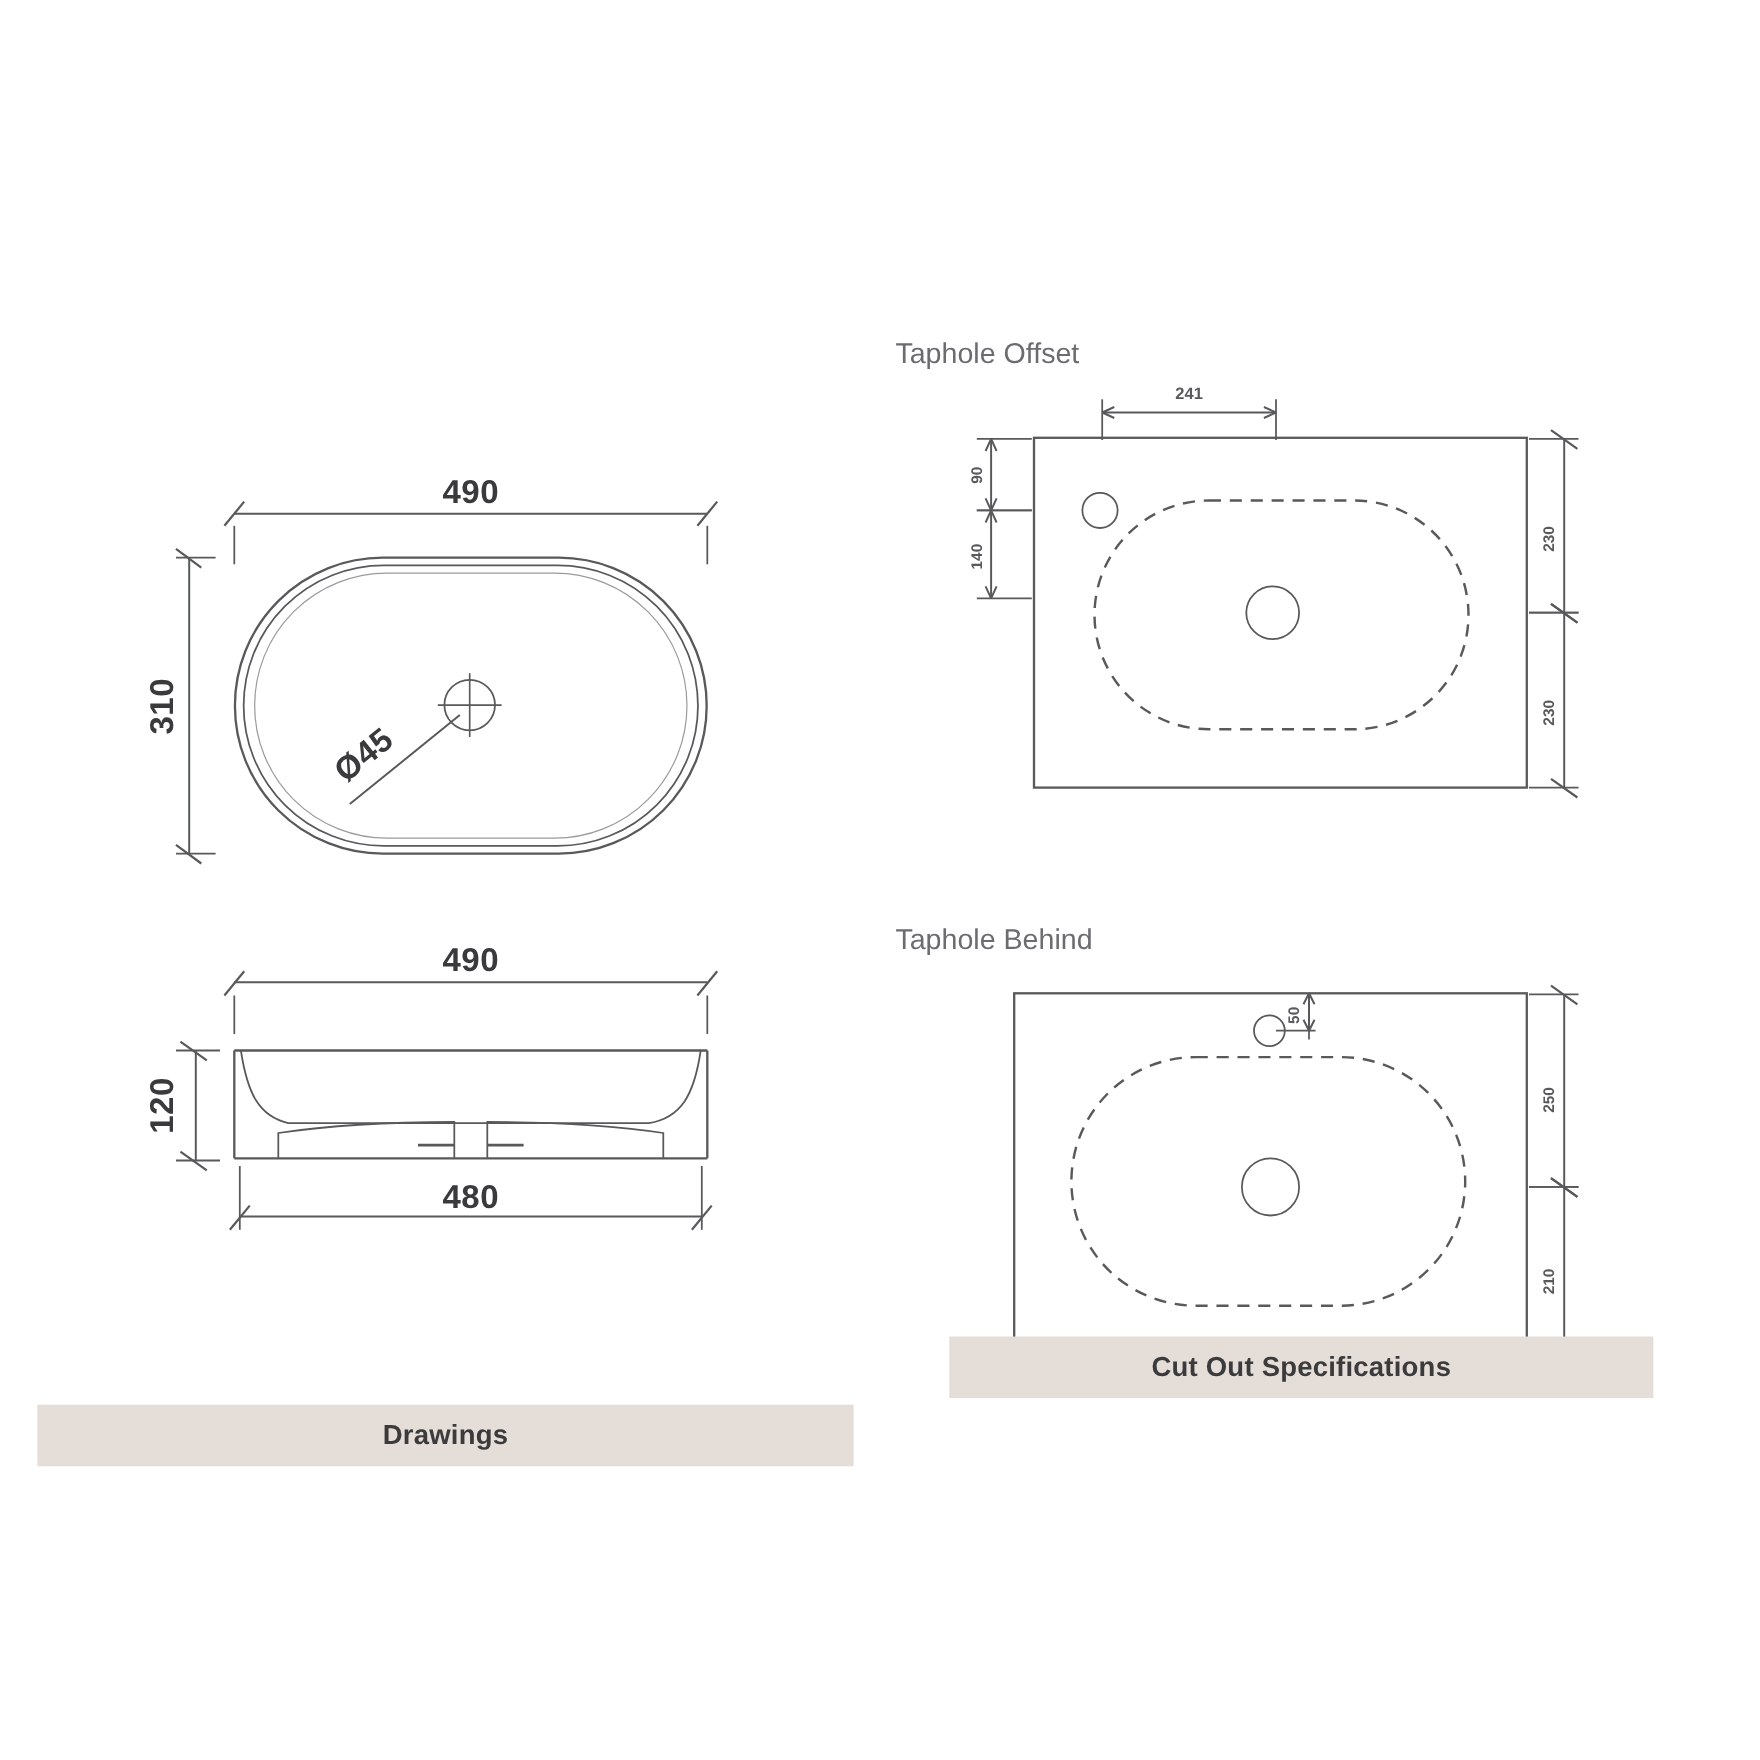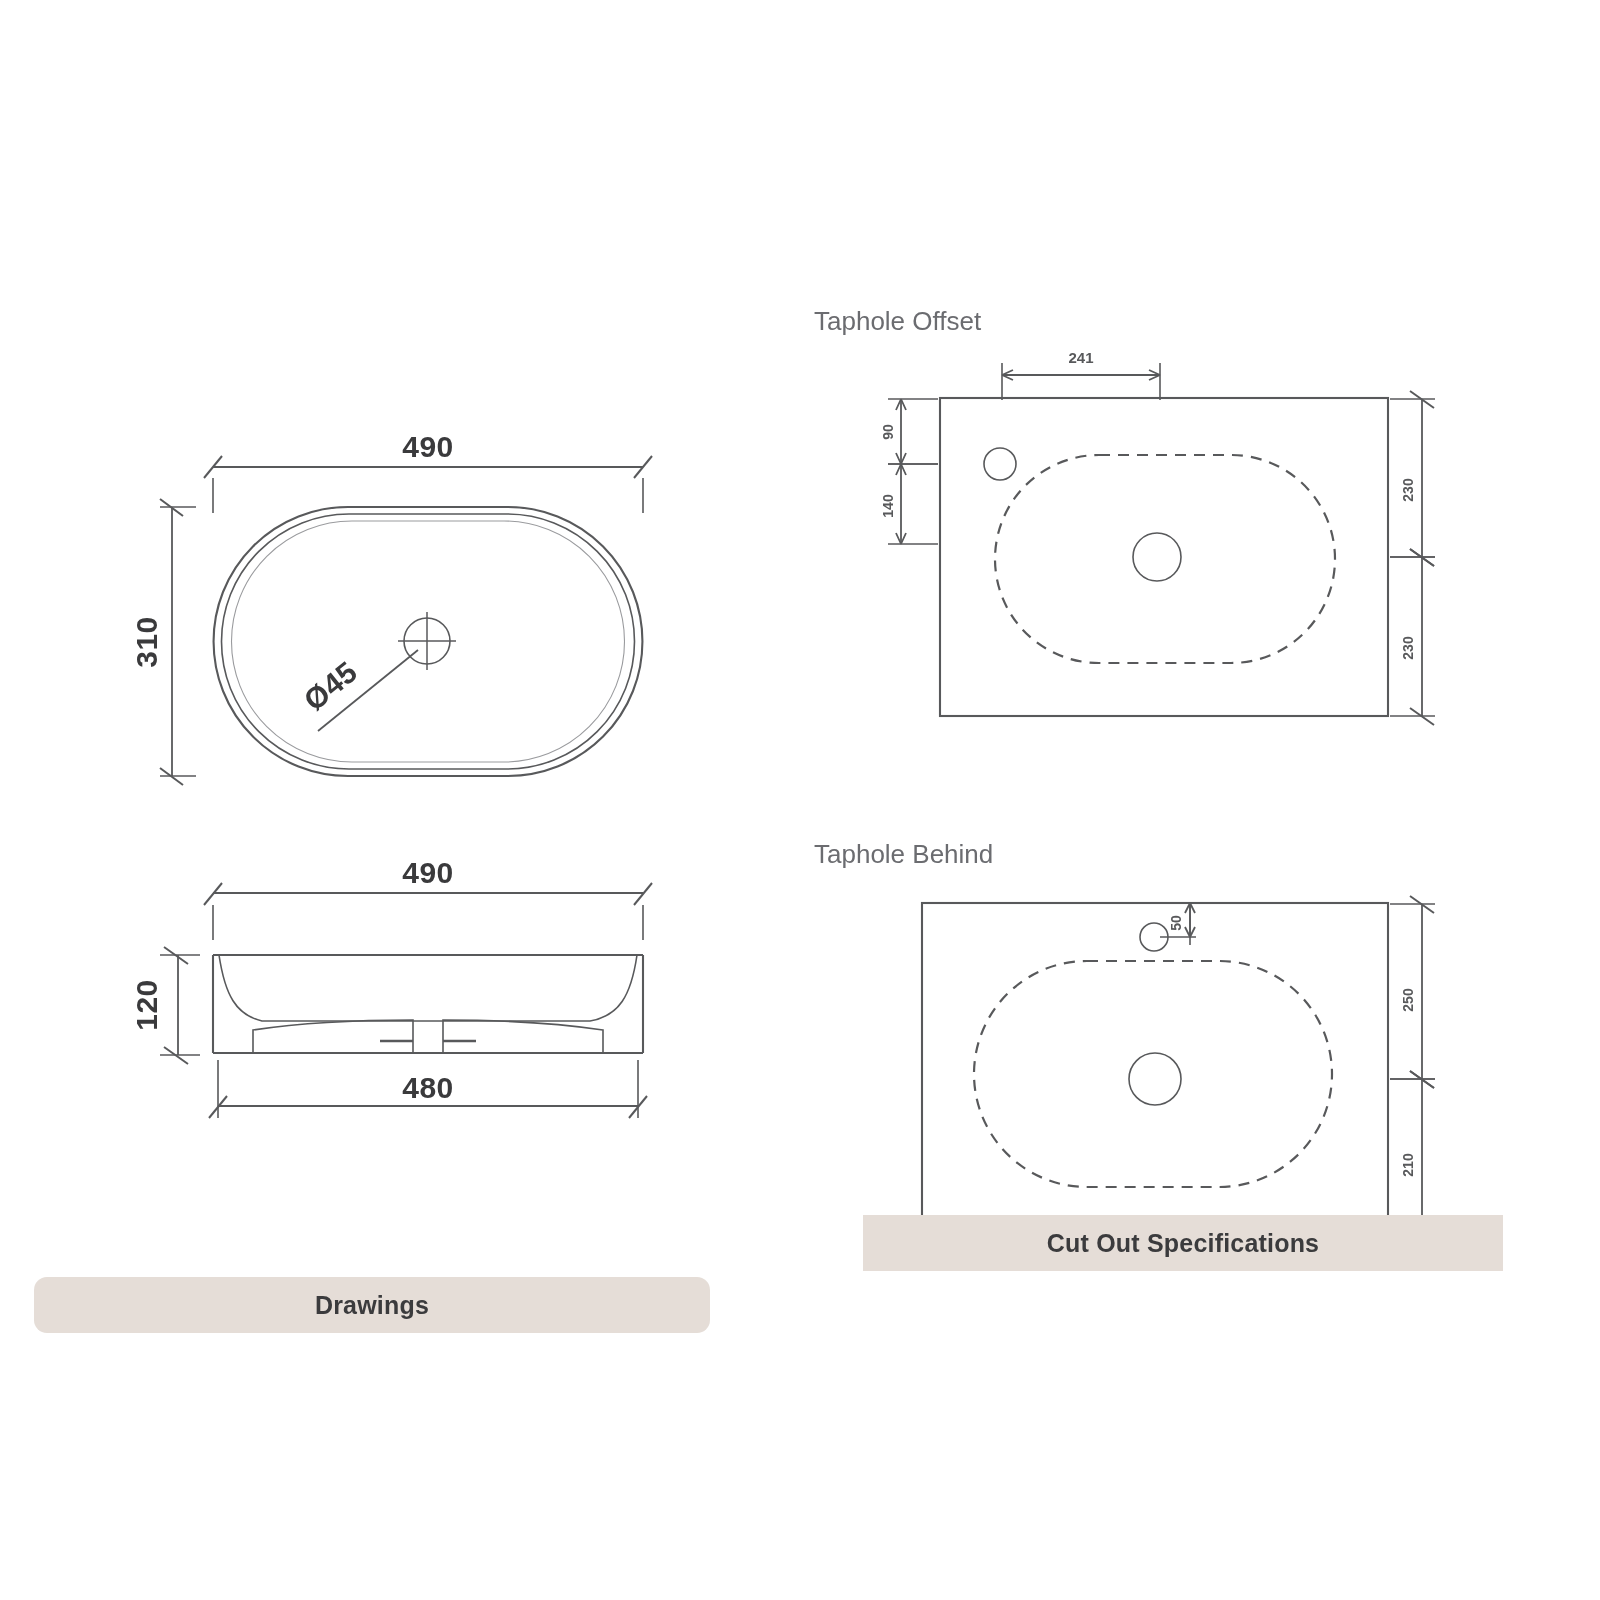--- a/index.html
+++ b/index.html
@@ -78,21 +78,21 @@
     align-items: center;
     justify-content: center;
   }
   .caption-bar .caption-label {
     font-family: "Liberation Sans", sans-serif;
     font-size: 25px;
     font-weight: 700;
     color: #3b3b3d;
     letter-spacing: 0.2px;
   }
-  #caption-left  { left: 34px;  top: 1277px; width: 676px; border-radius: 13px; }
+  #caption-left  { left: 34px;  top: 1277px; width: 742px; }
   #caption-right { left: 827px; top: 1215px; width: 640px; margin-left: 36px; }
 </style>
 </head>
 <body>
 
 <div id="sheet">
 <svg width="1600" height="1600" viewBox="0 0 1600 1600" xmlns="http://www.w3.org/2000/svg">
 
   <g>
 

